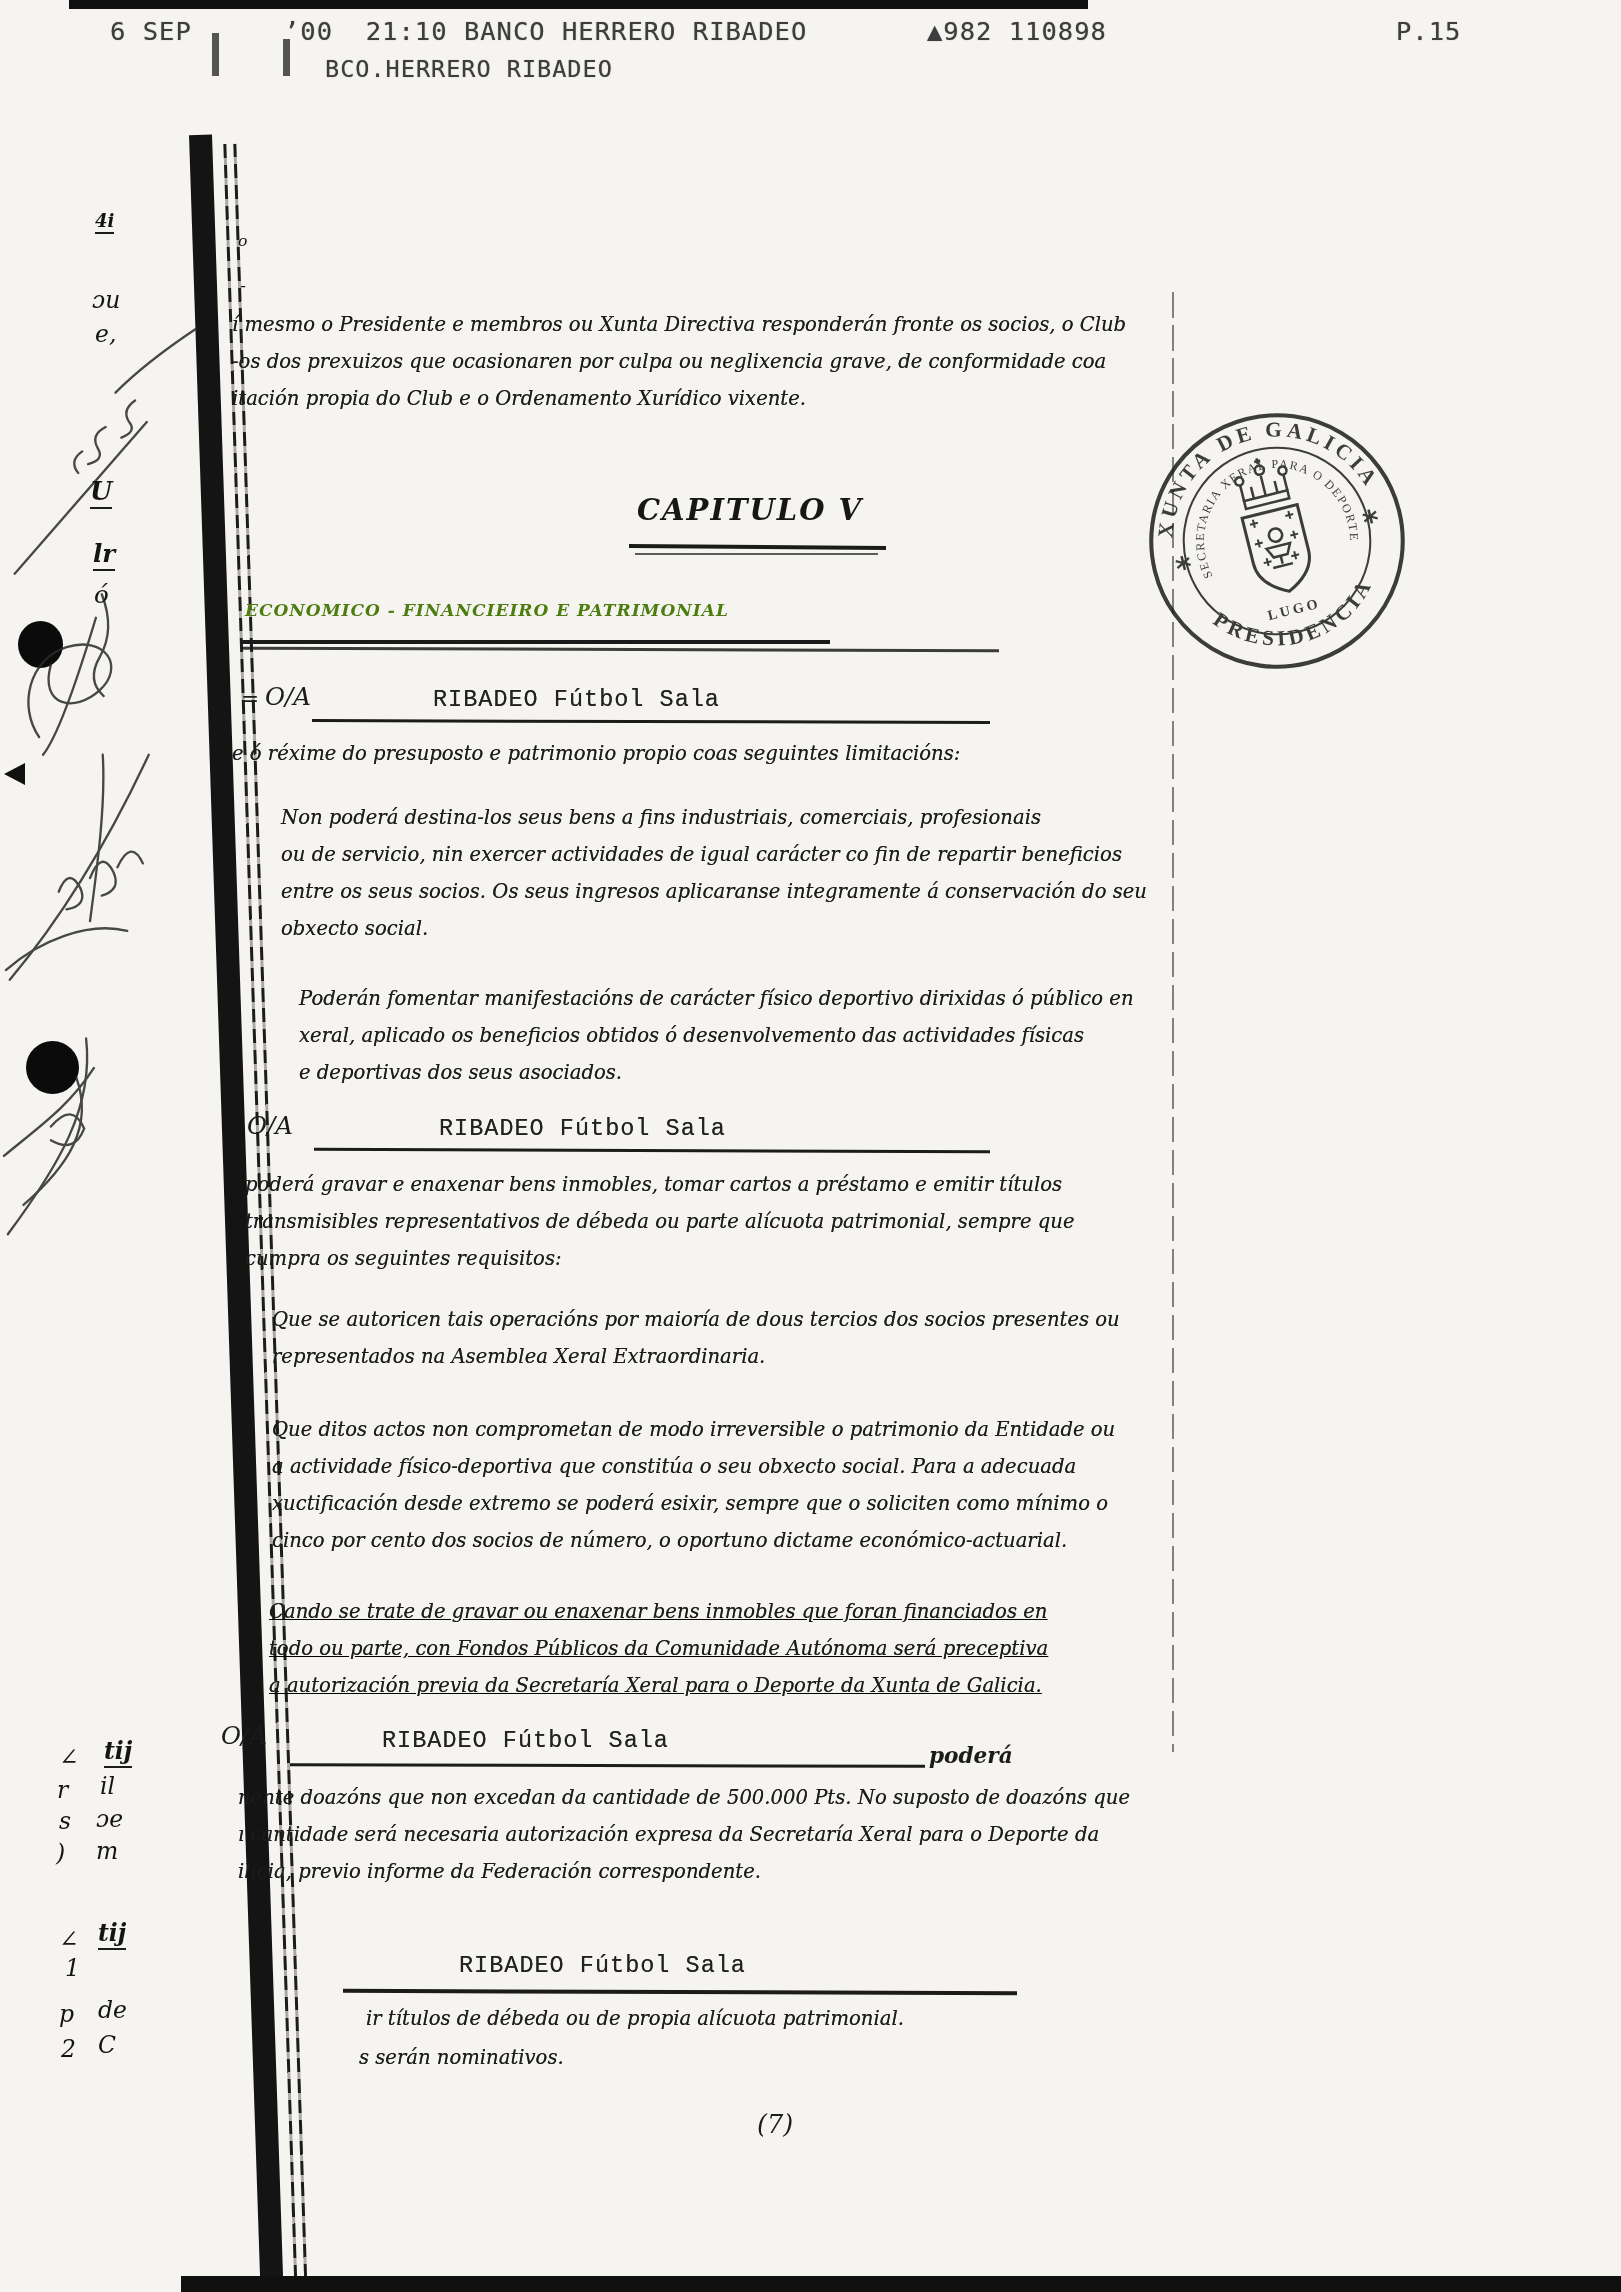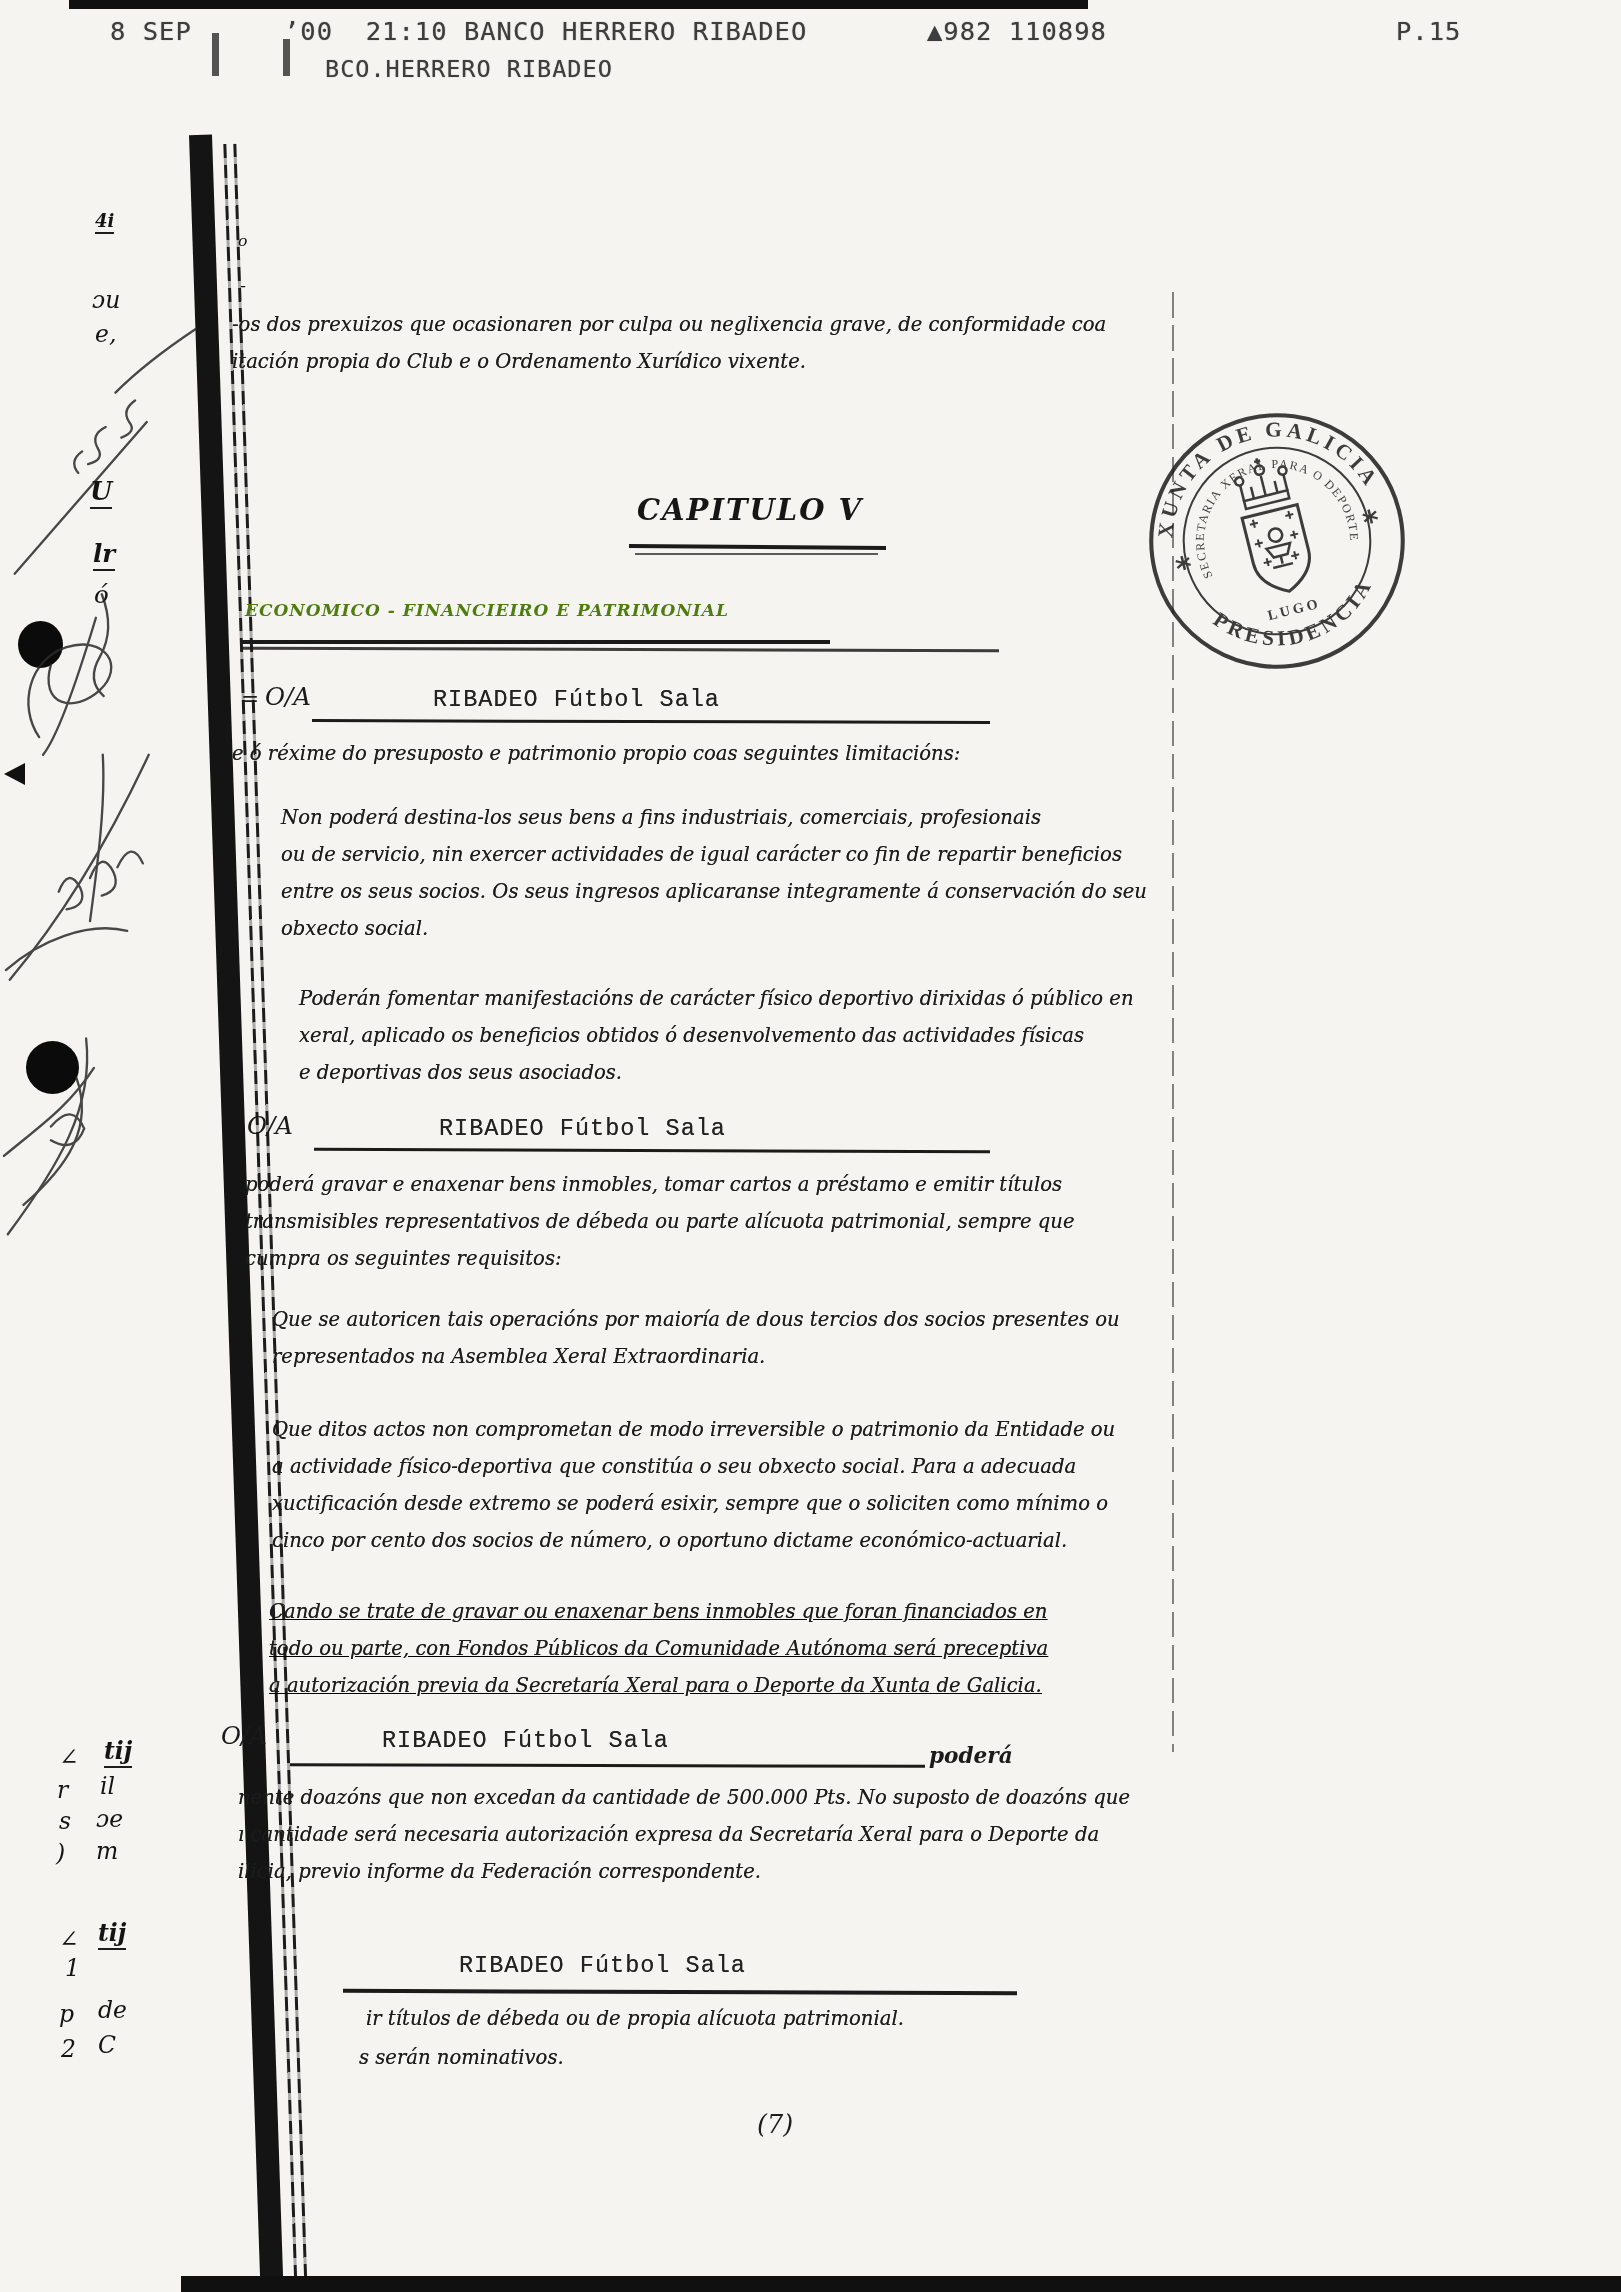--- a/index.html
+++ b/index.html
@@ -94,21 +94,21 @@
     <div class="thinline tl1"></div>
     <div class="thinline tl2"></div>
   </div>
   <div class="faxline"></div>
   <div class="smear sm1"></div>
   <div class="smear sm2"></div>
   <div class="holedot hd1"></div>
   <div class="holedot hd2"></div>
   <div class="leftarrow"></div>
 
-  <div class="fax" id="fxdate">8 SEP</div>
+  <div class="fax" id="fxdate">6 SEP</div>
   <div class="fax" id="fxmid">’00  21:10 BANCO HERRERO RIBADEO</div>
   <div class="fax" id="fxphone"><span>▲</span><span>982 110898</span></div>
   <div class="fax" id="fxpage">P.15</div>
   <div class="fax" id="fxstation">BCO.HERRERO RIBADEO</div>
 
   <svg id="scribbles" width="274" height="990" viewBox="0 0 280 1010">
     <g fill="none" stroke="#2a2a2a" stroke-width="2.4" stroke-linecap="round" opacity="0.85">
       <path d="M200,35 C170,55 140,78 118,100"></path>
       <path d="M138,108 q-14,10 -6,22 q8,10 -8,16"></path>
       <path d="M108,135 q-16,8 -8,22 q7,12 -10,16"></path>
@@ -179,20 +179,21 @@
         <path d="M112,112 L168,112 L168,158 Q168,180 140,193 Q112,180 112,158 Z" stroke-width="3"></path>
         <circle cx="140" cy="136" r="6.5"></circle>
         <path d="M128,147 h24 l-5,10 h-14 Z"></path>
         <path d="M140,157 v8 M130,167 h20"></path>
         <path d="M118,120 h8 M122,116 v8 M154,120 h8 M158,116 v8 M118,140 h8 M122,136 v8 M154,140 h8 M158,136 v8 M122,160 h8 M126,156 v8 M150,160 h8 M154,156 v8" stroke-width="2"></path>
       </g>
     </g>
   </svg>
 
   <div class="para" id="p1">
+    <div class="tl">í mesmo o Presidente e membros ou Xunta Directiva responderán fronte os socios, o Club</div>
     <div class="tl">-os dos prexuizos que ocasionaren por culpa ou neglixencia grave, de conformidade coa</div>
     <div class="tl">itación propia do Club e o Ordenamento Xurídico vixente.</div>
   </div>
 
   <div class="chapter">CAPITULO V</div>
   <div class="hline hl-c1"></div>
   <div class="hline hl-c2"></div>
 
   <div class="section">ECONOMICO - FINANCIEIRO E PATRIMONIAL</div>
   <div class="hline hl-s1"></div>

